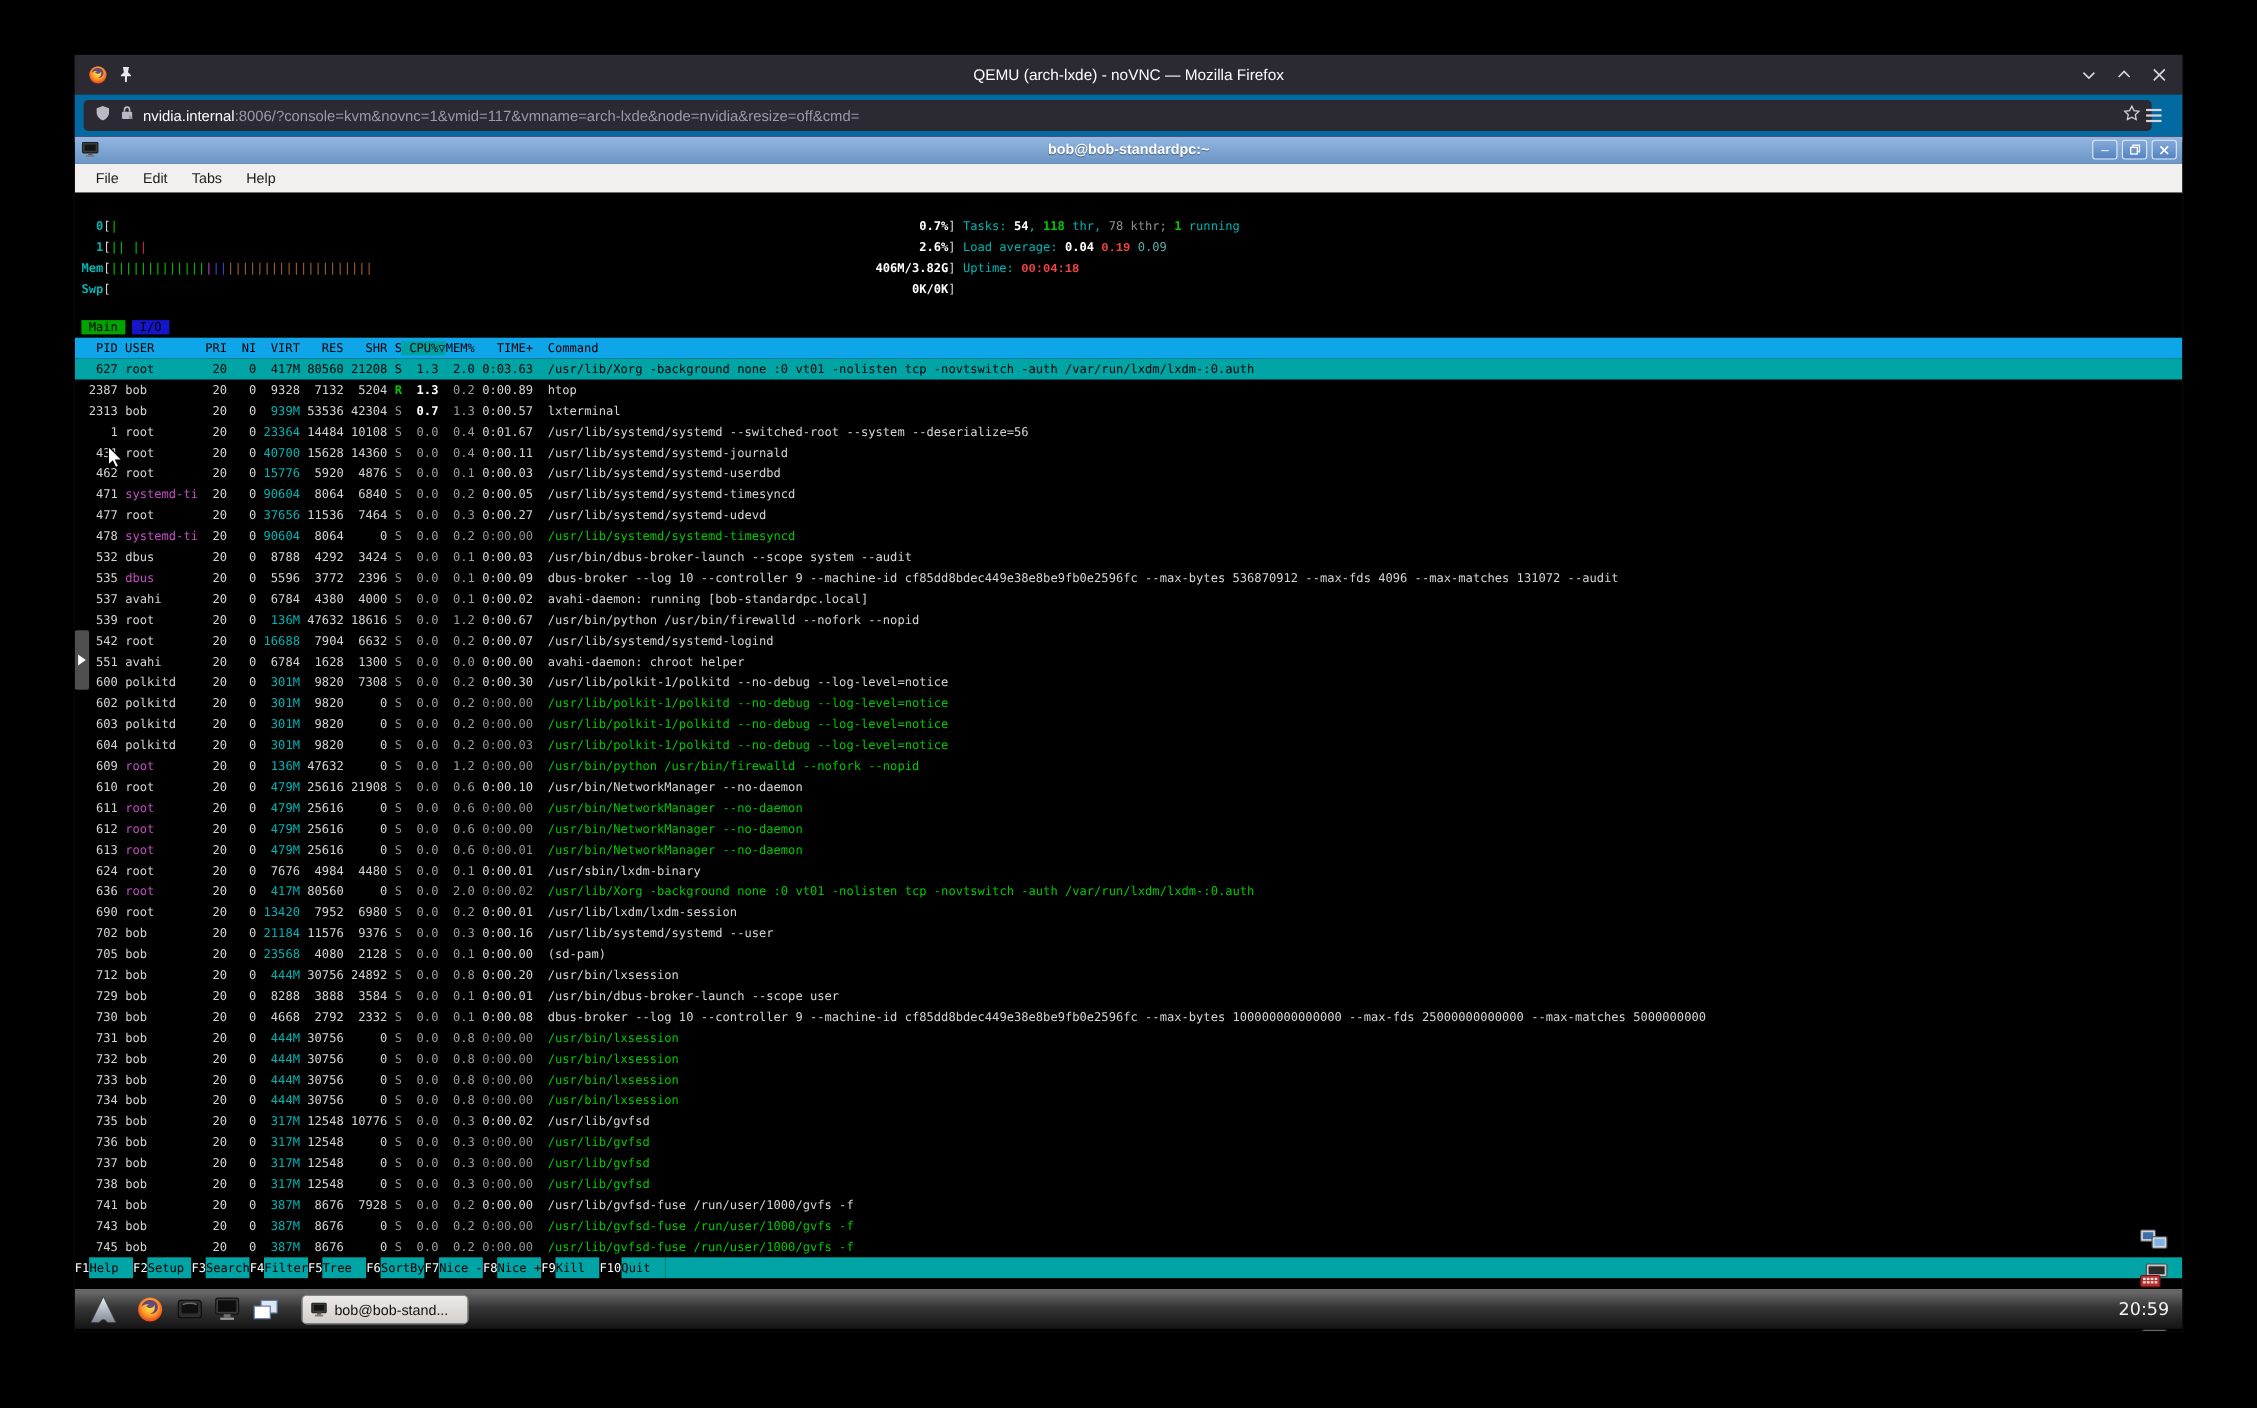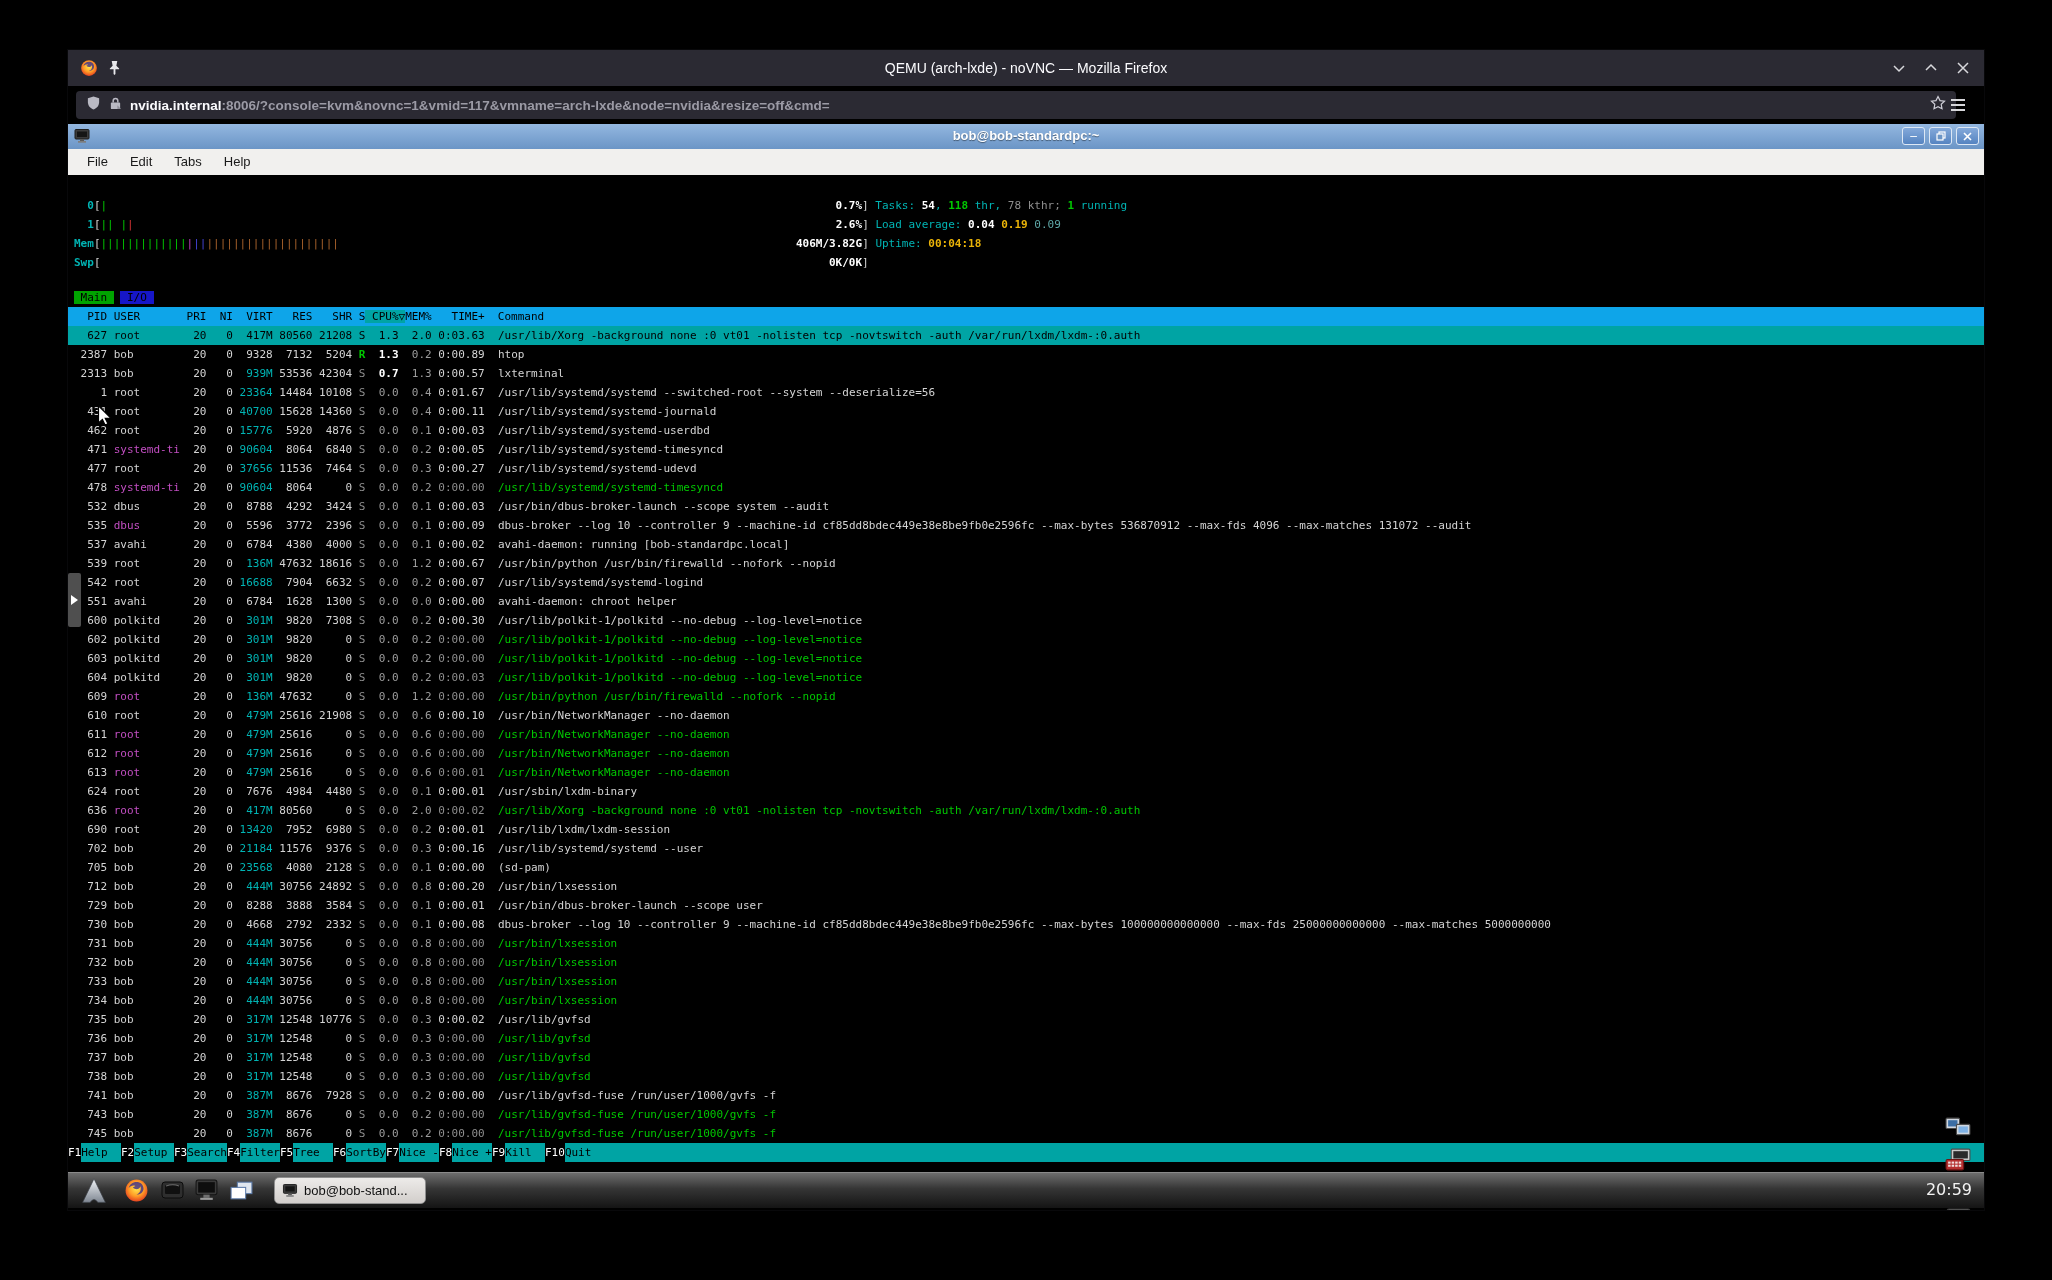--- a/index.html
+++ b/index.html
@@ -8,22 +8,22 @@
   
   .fx-window{position:absolute;left:68px;top:50px;width:1916px;height:1160px;background:#1c1b22;
              box-shadow:0 0 0 1px #08080a;}
   .fx-titlebar{position:absolute;left:0;top:0;right:0;height:36px;background:#2b2a33;}
   .fx-logo{position:absolute;left:12px;top:9px;width:18px;height:18px;}
   .pin{position:absolute;left:40px;top:10px;}
   .fx-title{position:absolute;left:200px;right:200px;text-align:center;color:#fbfbfe;
             font-size:14px;line-height:36px;white-space:nowrap;}
   .fx-controls{position:absolute;right:10px;top:0;height:36px;display:flex;gap:10px;align-items:center;}
   .fxc{width:22px;height:22px;display:flex;align-items:center;justify-content:center;}
-  .fx-navbar{position:absolute;left:0;top:36px;right:0;height:38px;background:#000000;
-             border-bottom:5px solid #d946ef;font-weight:bold;}
+  .fx-navbar{position:absolute;left:0;top:36px;right:0;height:38px;background:#0369a1;
+             border-bottom:5px solid #d946ef;}
   .urlbar{position:absolute;left:8px;top:5px;width:1880px;height:28px;background:#2b2a33;
           border-radius:4px;display:flex;align-items:center;padding:0 10px;box-sizing:border-box;gap:8px;}
   .url-text{font-size:13.5px;white-space:nowrap;overflow:hidden;}
   .url-host{color:#fbfbfe;}
   .url-rest{color:#9b9aa5;}
   .url-spacer{flex:1;}
   .hamburger{position:absolute;right:12px;top:5px;width:28px;height:28px;display:flex;
              align-items:center;justify-content:center;}
   
   .vm{position:absolute;left:0;top:74px;right:0;height:1086px;background:#000;overflow:hidden;}
@@ -54,21 +54,21 @@
   .prow.sel{background:#00a4a4;}
   .prow.sel span{color:#000 !important;font-weight:400 !important;}
   #hfbar{position:absolute;left:0;top:968px;right:0;height:19px;display:flex;white-space:pre;}
   .fk{color:#fff;background:#000;}
   .fl{color:#000;background:#00a4a4;}
   .ffill{flex:1;background:#00a4a4;}
   .tab-a{background:#00a300;color:#000;}
   .tab-i{background:#1616c8;color:#000;}
   
   .t-n{color:#d4d4d4;} .t-w{color:#ffffff;font-weight:700;} .t-c{color:#00b4b4;}
-  .t-cl{color:#00b4b4;font-weight:700;} .t-cb{color:#eab308;font-weight:700;} .t-cd{color:#5fa9a9;}
+  .t-cl{color:#00b4b4;font-weight:700;} .t-cb{color:#ef4444;font-weight:700;font-family:Liberation Mono, monospace;} .t-cd{color:#5fa9a9;}
   .t-g{color:#00c800;font-weight:700;} .t-gr{color:#8f8f8f;} .t-m{color:#c24ec2;}
   .t-grn{color:#00c800;} .t-dim{color:#9d9d9d;}
   .b-g{color:#00c800;} .b-r{color:#d23333;} .b-b{color:#4444d8;} .b-m{color:#c040c0;} .b-o{color:#a8622b;}
   
   .scroll-marker{position:absolute;left:0;top:449px;width:13px;height:54px;background:#4f4f4f;border-radius:2px;}
   .tri{position:absolute;left:3px;top:22px;width:0;height:0;border-left:7px solid #fff;
        border-top:5px solid transparent;border-bottom:5px solid transparent;}
   .cursor{position:absolute;left:29px;top:281px;}
   
   .taskbar{position:absolute;left:0;top:1048px;right:0;height:36px;

